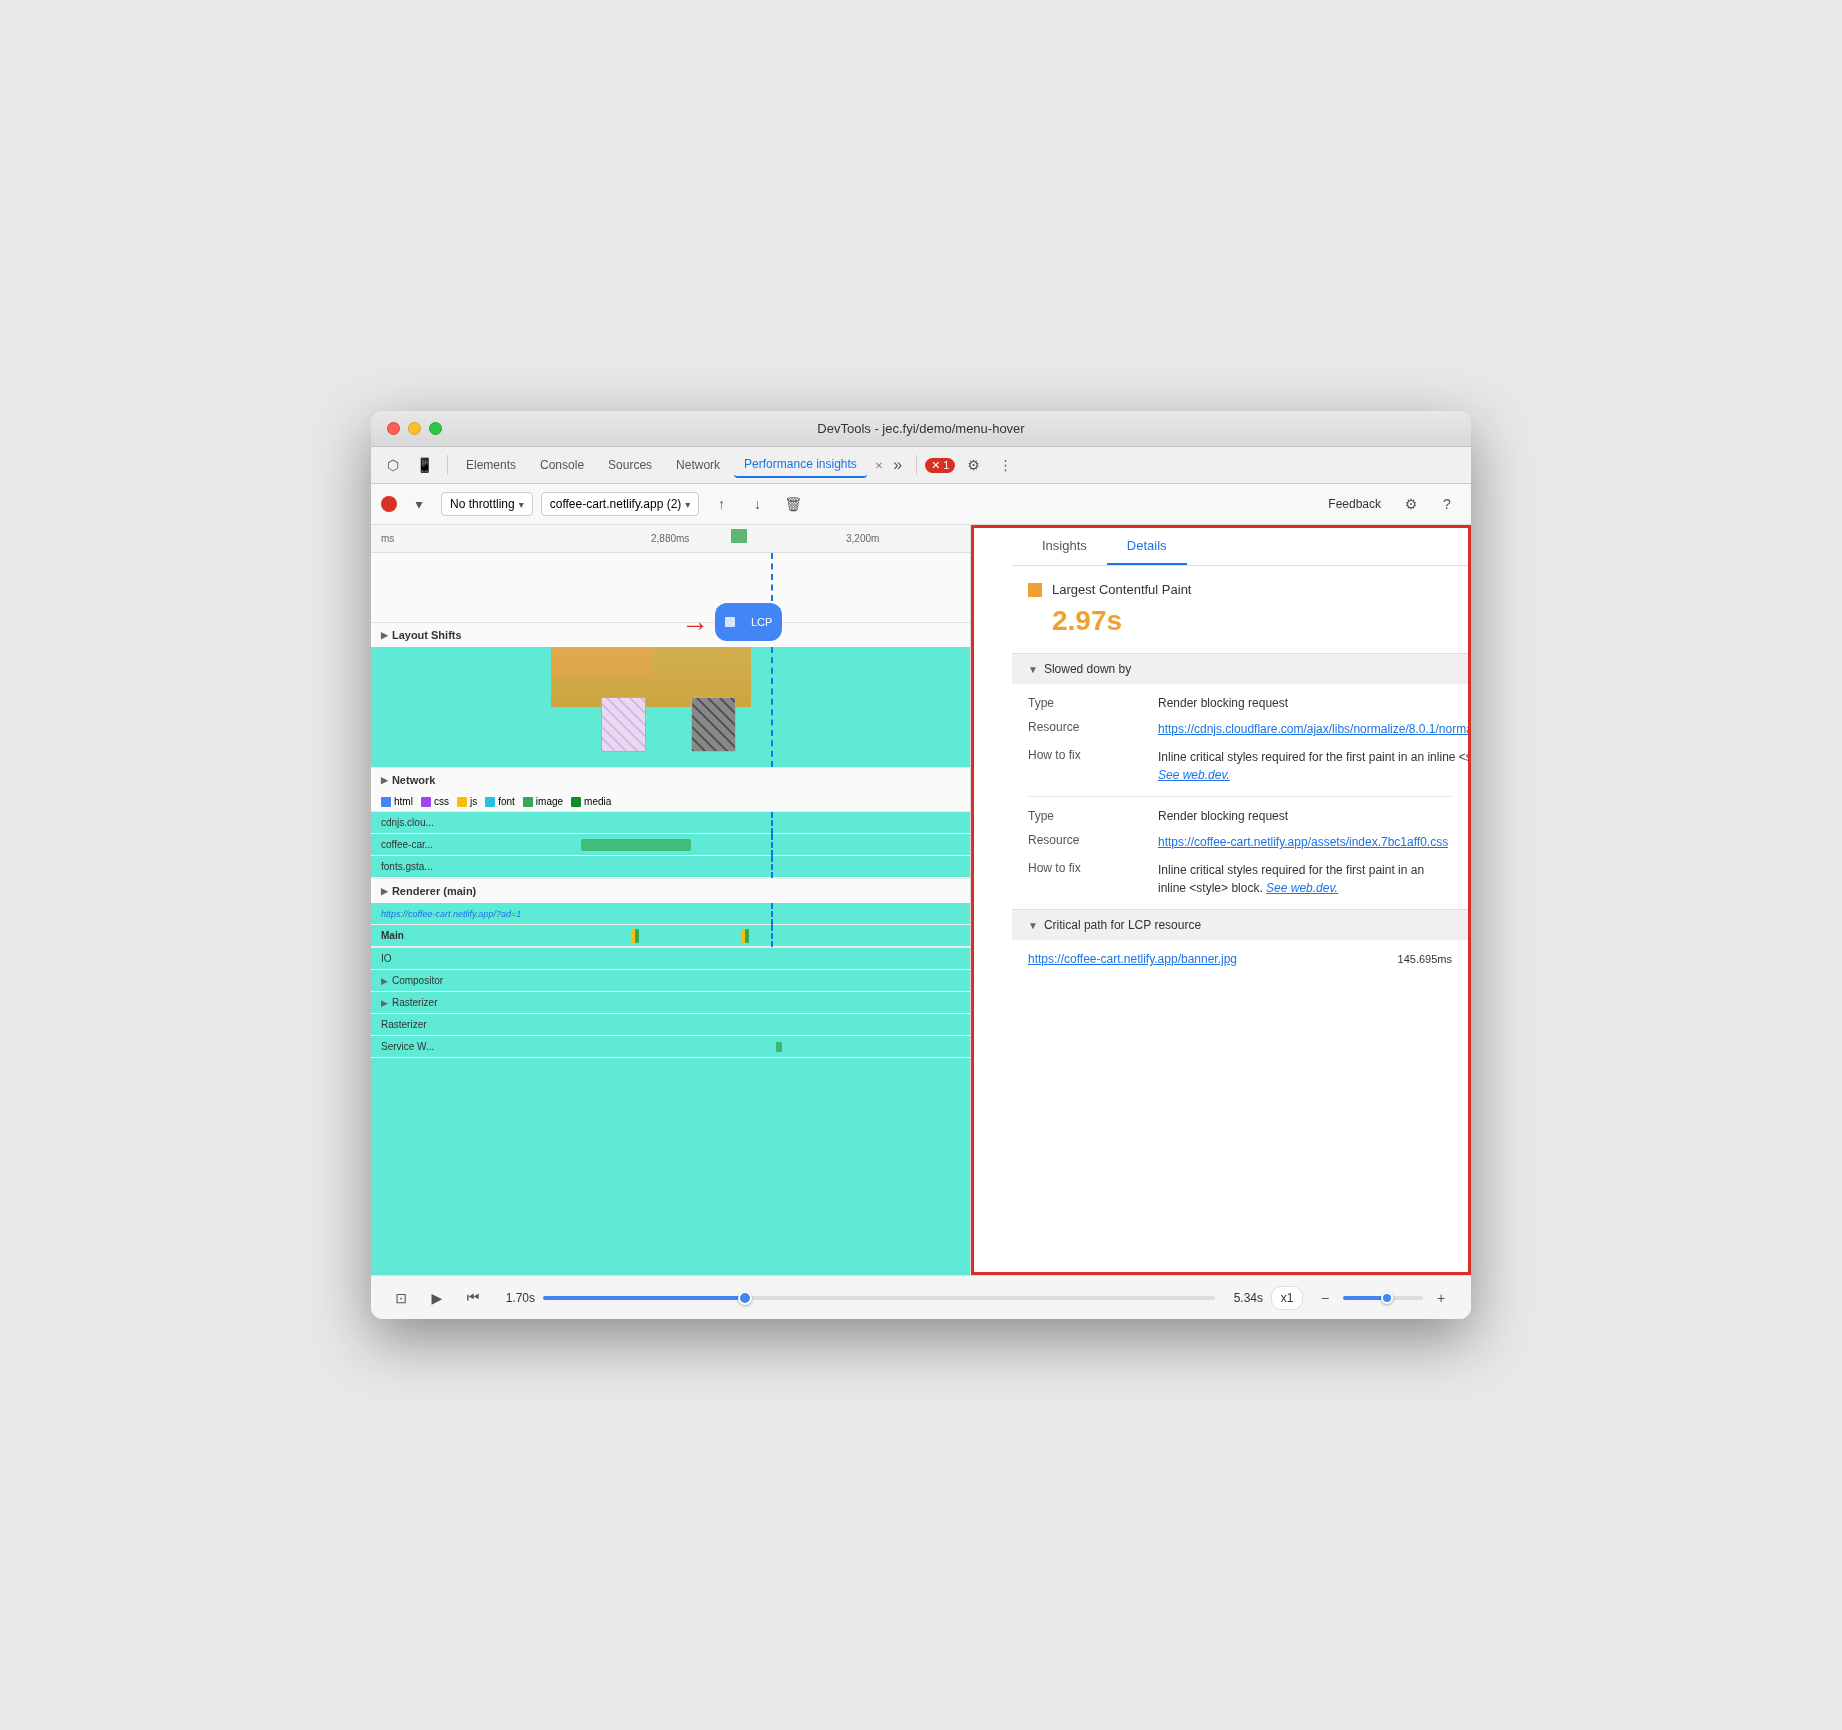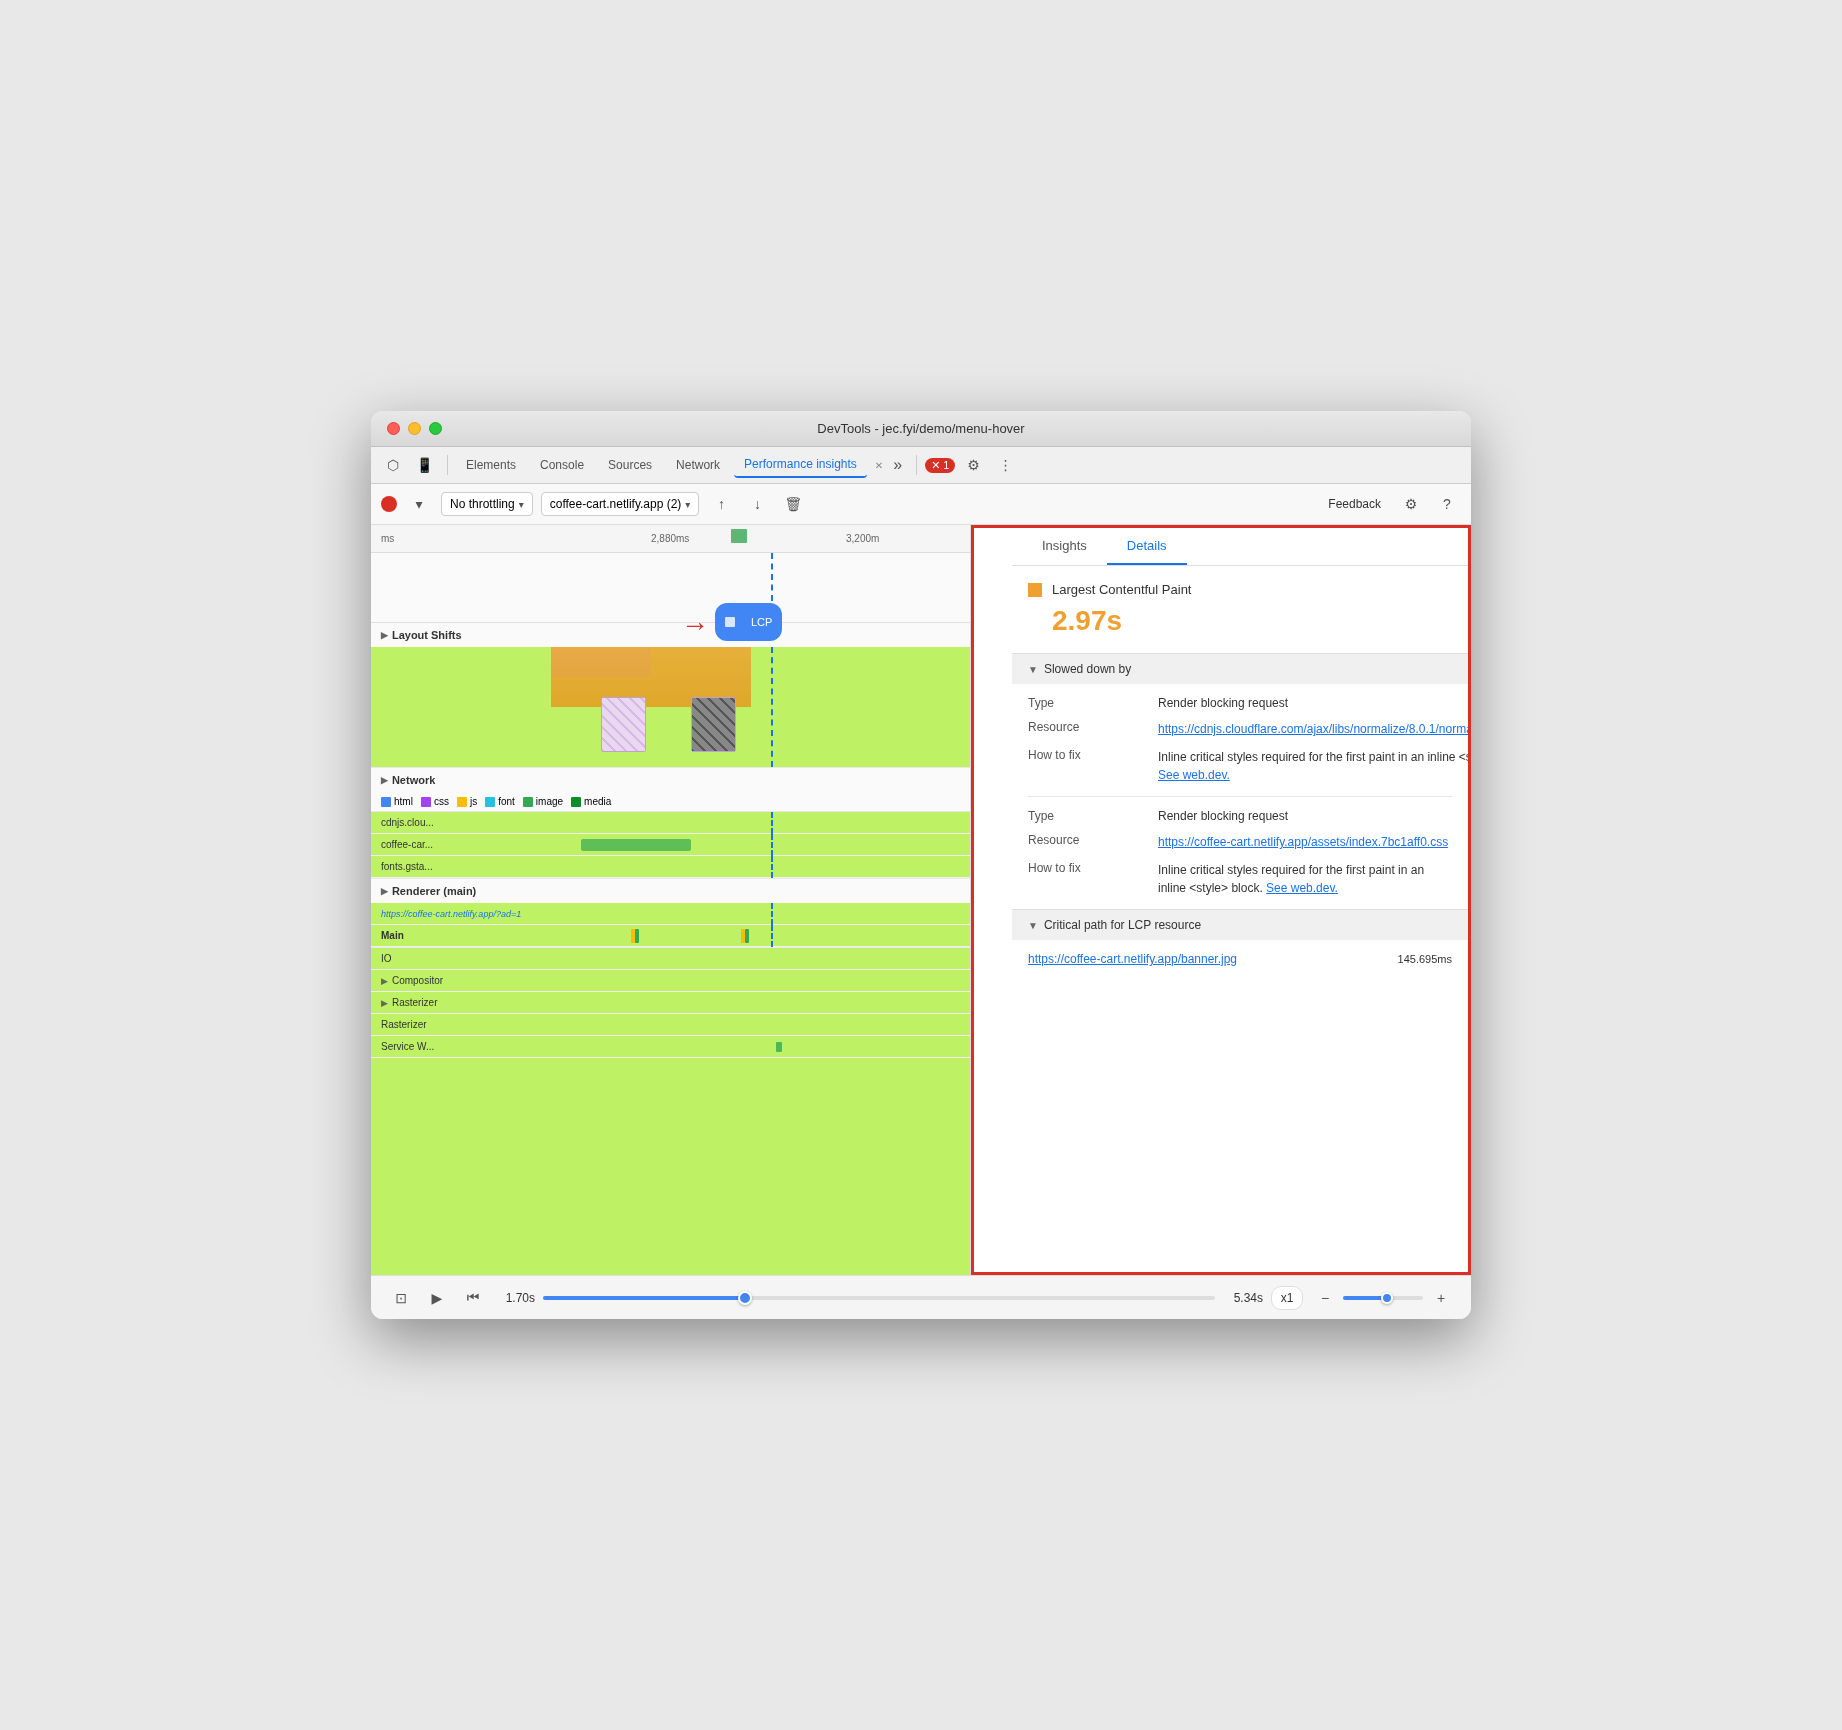--- a/index.html
+++ b/index.html
@@ -147,21 +147,21 @@
       cursor: pointer;
       color: #555;
       font-size: 14px;
     }
     .main-content {
       display: flex;
       height: 750px;
     }
     .timeline-panel {
       flex: 0 0 600px;
-      background: #bef264;
+      background: #5eead4;
       border-right: 1px solid #ddd;
       overflow: hidden;
       position: relative;
     }
     .time-ruler {
       height: 28px;
       background: #f5f5f5;
       border-bottom: 1px solid #ddd;
       display: flex;
       align-items: center;
@@ -497,20 +497,21 @@
     }
     .detail-fix {
       font-size: 12px;
       color: #333;
       line-height: 1.5;
     }
     .see-link {
       color: #1a73e8;
       text-decoration: underline;
       cursor: pointer;
+      font-style: italic;
     }
     .detail-sep {
       height: 1px;
       background: #e8e8e8;
       margin: 0 16px;
     }
     .critical-path-section {
       background: #f0f0f0;
       padding: 8px 16px;
       font-size: 12px;

